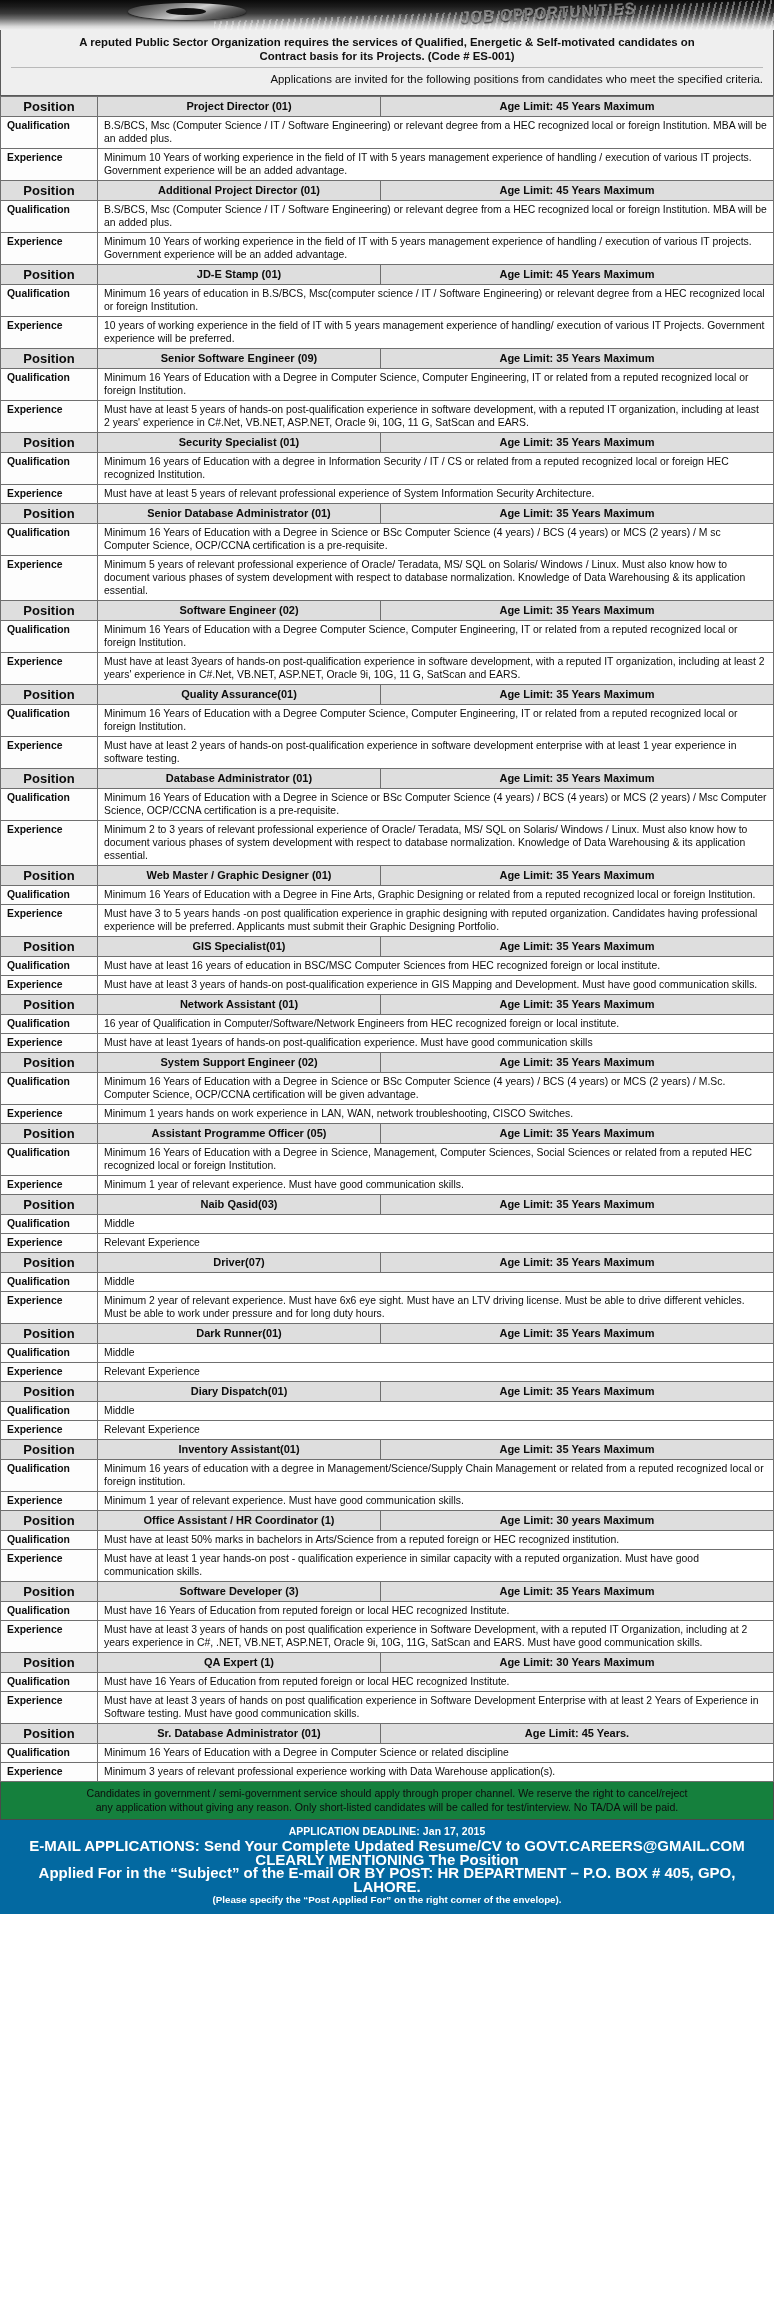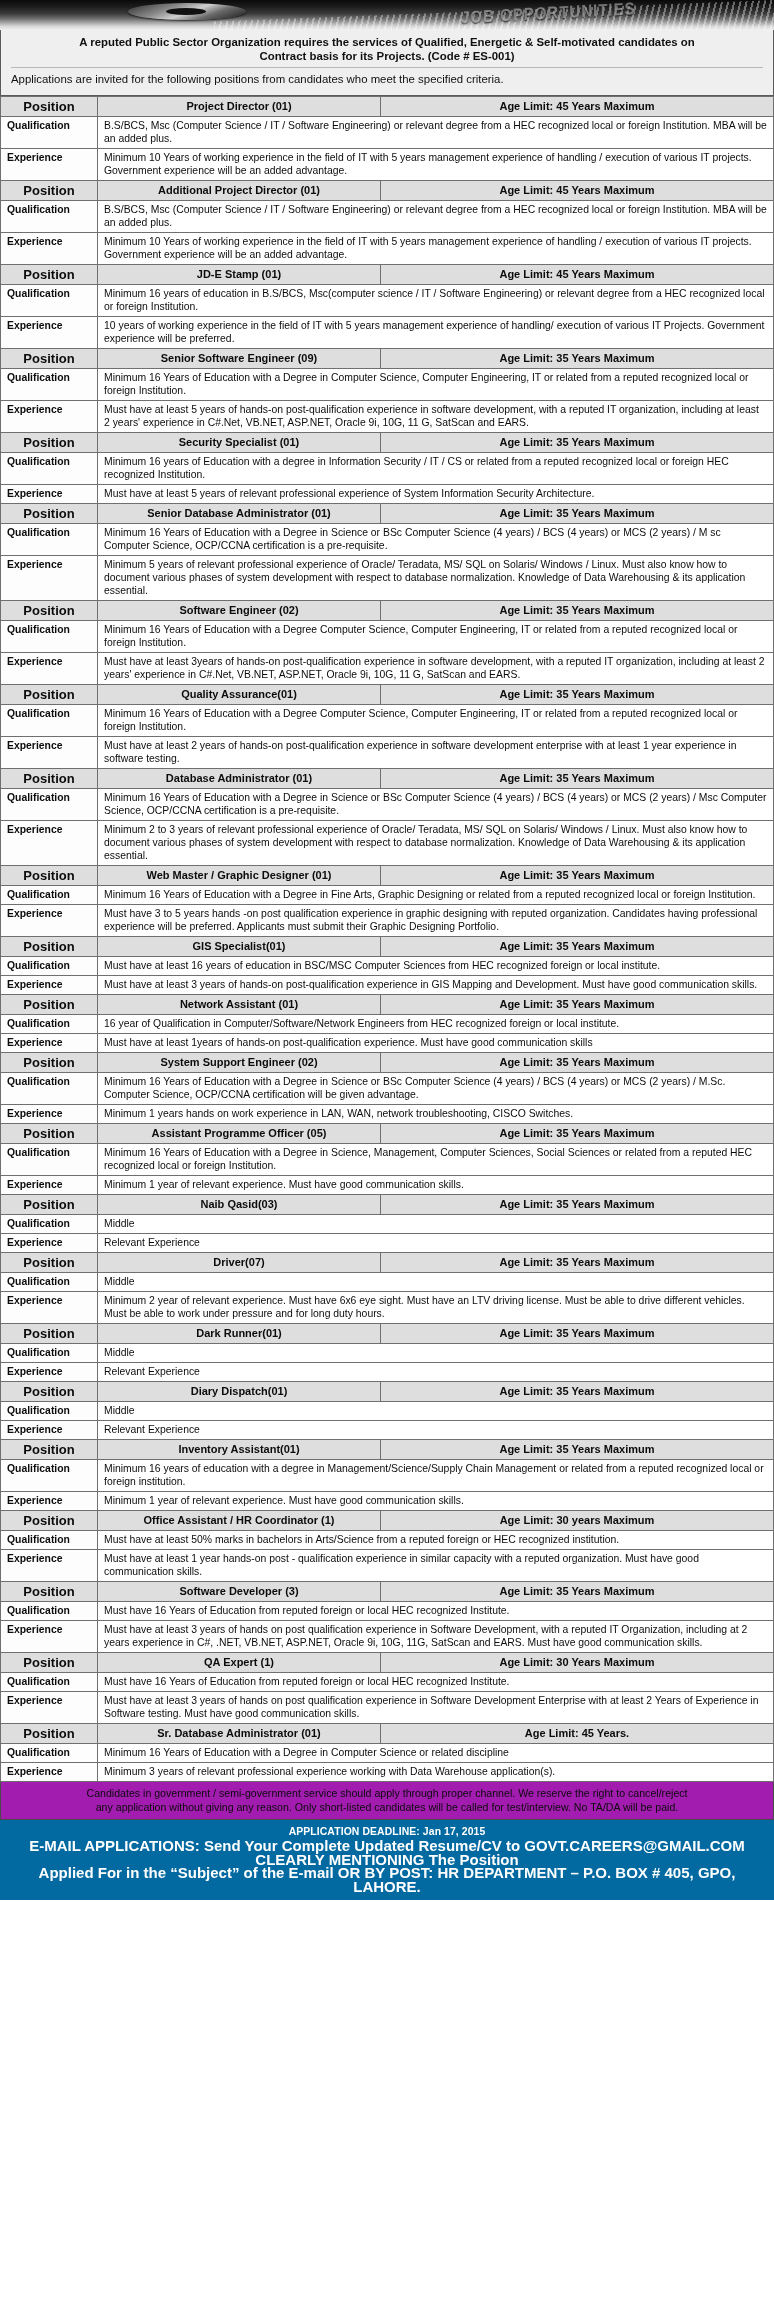--- a/index.html
+++ b/index.html
@@ -81,21 +81,21 @@
     box-sizing: border-box;
   }
   .intro-line {
     text-align: center;
     font-size: 11.4px;
     font-weight: bold;
     color: #101010;
     line-height: 14px;
   }
   .intro-sub {
-    text-align: left;
+    text-align: right;
     font-size: 11.4px;
     color: #101010;
     line-height: 16px;
     padding-top: 3px;
     border-top: 1px solid #b9b9b9;
     margin-top: 4px;
   }
 
   
   table.jobs {
@@ -133,21 +133,21 @@
     font-size: 13px;
   }
   td.pos-title { width: 270px; }
   td.pos-age { }
   td.detail { background: #ffffff; }
 
   
   .notice {
     border: 1px solid #4a4a4a;
     border-top: none;
-    background: #a21caf;
+    background: #15803d;
     padding: 4px 8px 5px 8px;
     font-size: 10.6px;
     line-height: 14px;
     color: #0c0c0c;
     text-align: center;
     box-sizing: border-box;
     width: 774px;
   }
 
   
@@ -507,15 +507,16 @@
   <div class="notice">
     <div>Candidates in government / semi-government service should apply through proper channel. We reserve the right to cancel/reject</div>
     <div>any application without giving any reason. Only short-listed candidates will be called for test/interview. No TA/DA will be paid.</div>
   </div>
 
 
   <div class="footer">
     <div class="deadline">APPLICATION DEADLINE: Jan 17, 2015</div>
     <div class="fline">E-MAIL APPLICATIONS: Send Your Complete Updated Resume/CV to GOVT.CAREERS@GMAIL.COM CLEARLY MENTIONING The Position</div>
     <div class="fline">Applied For in the “Subject” of the E-mail OR BY POST: HR  DEPARTMENT – P.O. BOX # 405, GPO, LAHORE.</div>
+    <div class="fline small">(Please specify the “Post Applied For” on the right corner of the envelope).</div>
   </div>
 
 </div>
 
 </body></html>

